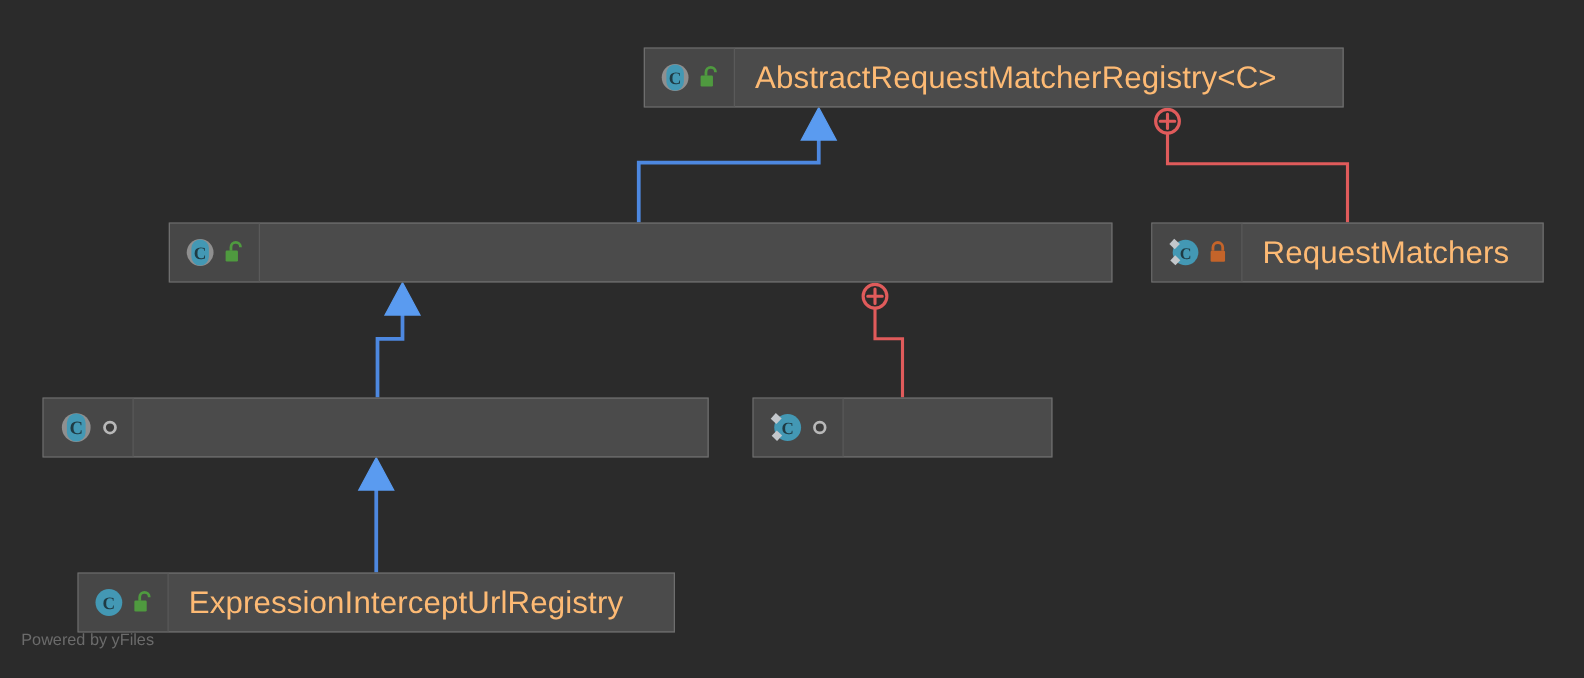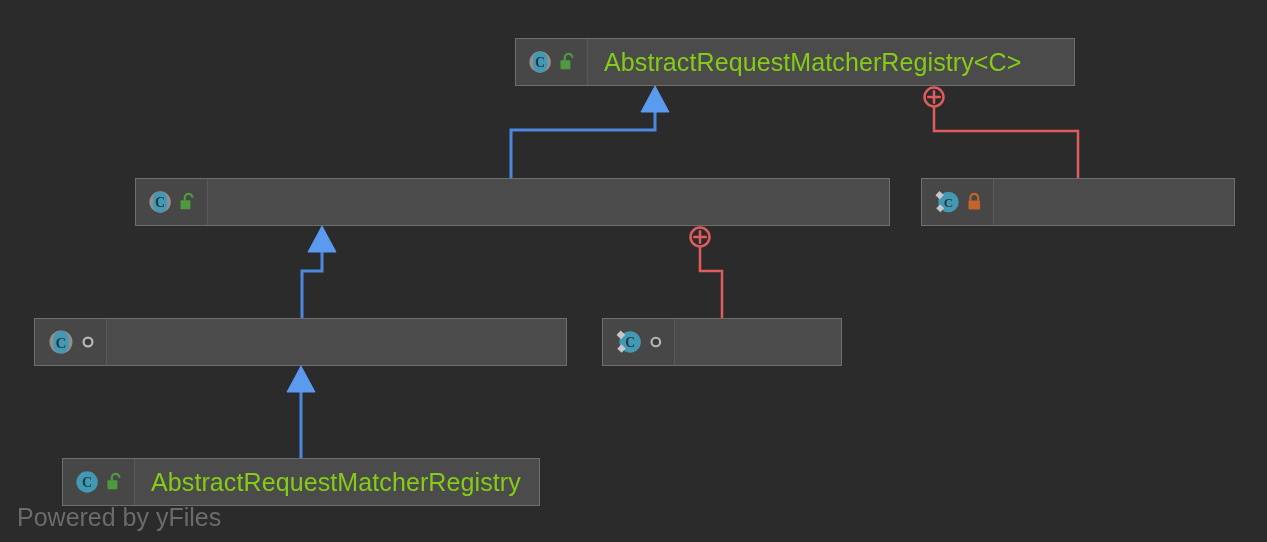--- a/index.html
+++ b/index.html
@@ -52,37 +52,37 @@
     justify-content: center;
     gap: 7px;
     padding: 0 11px 0 12px;
     border-right: 1px solid #5a5a5a;
     background: #474747;
     flex: 0 0 auto;
   }
 
   .node-label {
     padding: 0 18px 0 16px;
-    color: #84cc16;
+    color: #fdba74;
     font-size: 25px;
     line-height: 1;
     white-space: nowrap;
     letter-spacing: 0.1px;
   }
 
   .icon-svg { display: block; }
 
   
   #yfiles-watermark {
     position: absolute;
     left: 17px;
     top: 505px;
     z-index: 3;
     color: #6b6b6b;
-    font-size: 25px;
+    font-size: 13px;
     line-height: 1;
     white-space: nowrap;
   }
 </style>
 </head>
 <body>
 
 <div id="diagram-canvas">
 
   <svg id="edges-layer" viewBox="0 0 1267 542" width="1267" height="542" xmlns="http://www.w3.org/2000/svg">
@@ -150,20 +150,21 @@
         <circle cx="15.5" cy="14" r="11" fill="#4398b4"></circle>
         <text x="15.5" y="19.4" font-family="Liberation Serif, serif" font-size="14" font-weight="bold" fill="#1f3b44" text-anchor="middle">C</text>
         <polygon points="5.8,2.2 10.6,6.6 6.2,11.2 1.6,6.8" fill="#c3c7cb"></polygon>
         <polygon points="6.6,16.4 11,20.6 6.8,25 2.4,20.8" fill="#c3c7cb"></polygon>
       </svg>
       <svg class="icon-svg" width="16" height="20" viewBox="0 0 16 20" xmlns="http://www.w3.org/2000/svg">
         <path d="M3.6 8.6 V5.6 a4.2 4.2 0 0 1 8.4 0 V8.6" fill="none" stroke="#c4642a" stroke-width="2.4"></path>
         <rect x="1.6" y="8.4" width="12.4" height="9.6" rx="1.1" fill="#c4642a"></rect>
       </svg>
     </div>
+    <div class="node-label">RequestMatchers</div>
   </div>
 
   <div class="class-node" style="left:34px; top:318px; width:533px;">
     <div class="node-icon-gutter" style="width:72px;">
       <svg class="icon-svg" width="26" height="26" viewBox="0 0 26 26" xmlns="http://www.w3.org/2000/svg">
         <circle cx="13" cy="13" r="11.5" fill="#8f8f8f"></circle>
         <rect x="5.5" y="1.8" width="15" height="22.4" rx="7.5" fill="#4398b4"></rect>
         <text x="13" y="18.6" font-family="Liberation Serif, serif" font-size="15" font-weight="bold" fill="#1f3b44" text-anchor="middle">C</text>
       </svg>
       <svg class="icon-svg" width="14" height="14" viewBox="0 0 14 14" xmlns="http://www.w3.org/2000/svg">
@@ -190,18 +191,18 @@
     <div class="node-icon-gutter" style="width:72px;">
       <svg class="icon-svg" width="26" height="26" viewBox="0 0 26 26" xmlns="http://www.w3.org/2000/svg">
         <circle cx="13" cy="13" r="11.5" fill="#4398b4"></circle>
         <text x="13" y="18.6" font-family="Liberation Serif, serif" font-size="15" font-weight="bold" fill="#1f3b44" text-anchor="middle">C</text>
       </svg>
       <svg class="icon-svg" width="18" height="20" viewBox="0 0 18 20" xmlns="http://www.w3.org/2000/svg">
         <path d="M6.2 8.4 V5.4 a4.1 4.1 0 0 1 8.2 0" fill="none" stroke="#4f9a3f" stroke-width="2.4"></path>
         <rect x="1.6" y="8.2" width="10.6" height="9.6" rx="1.1" fill="#4f9a3f"></rect>
       </svg>
     </div>
-    <div class="node-label">AbstractRequestMatcherRegistry</div>
+    <div class="node-label">ExpressionInterceptUrlRegistry</div>
   </div>
 
   <div id="yfiles-watermark">Powered by yFiles</div>
 
 </div>
 
 </body></html>

